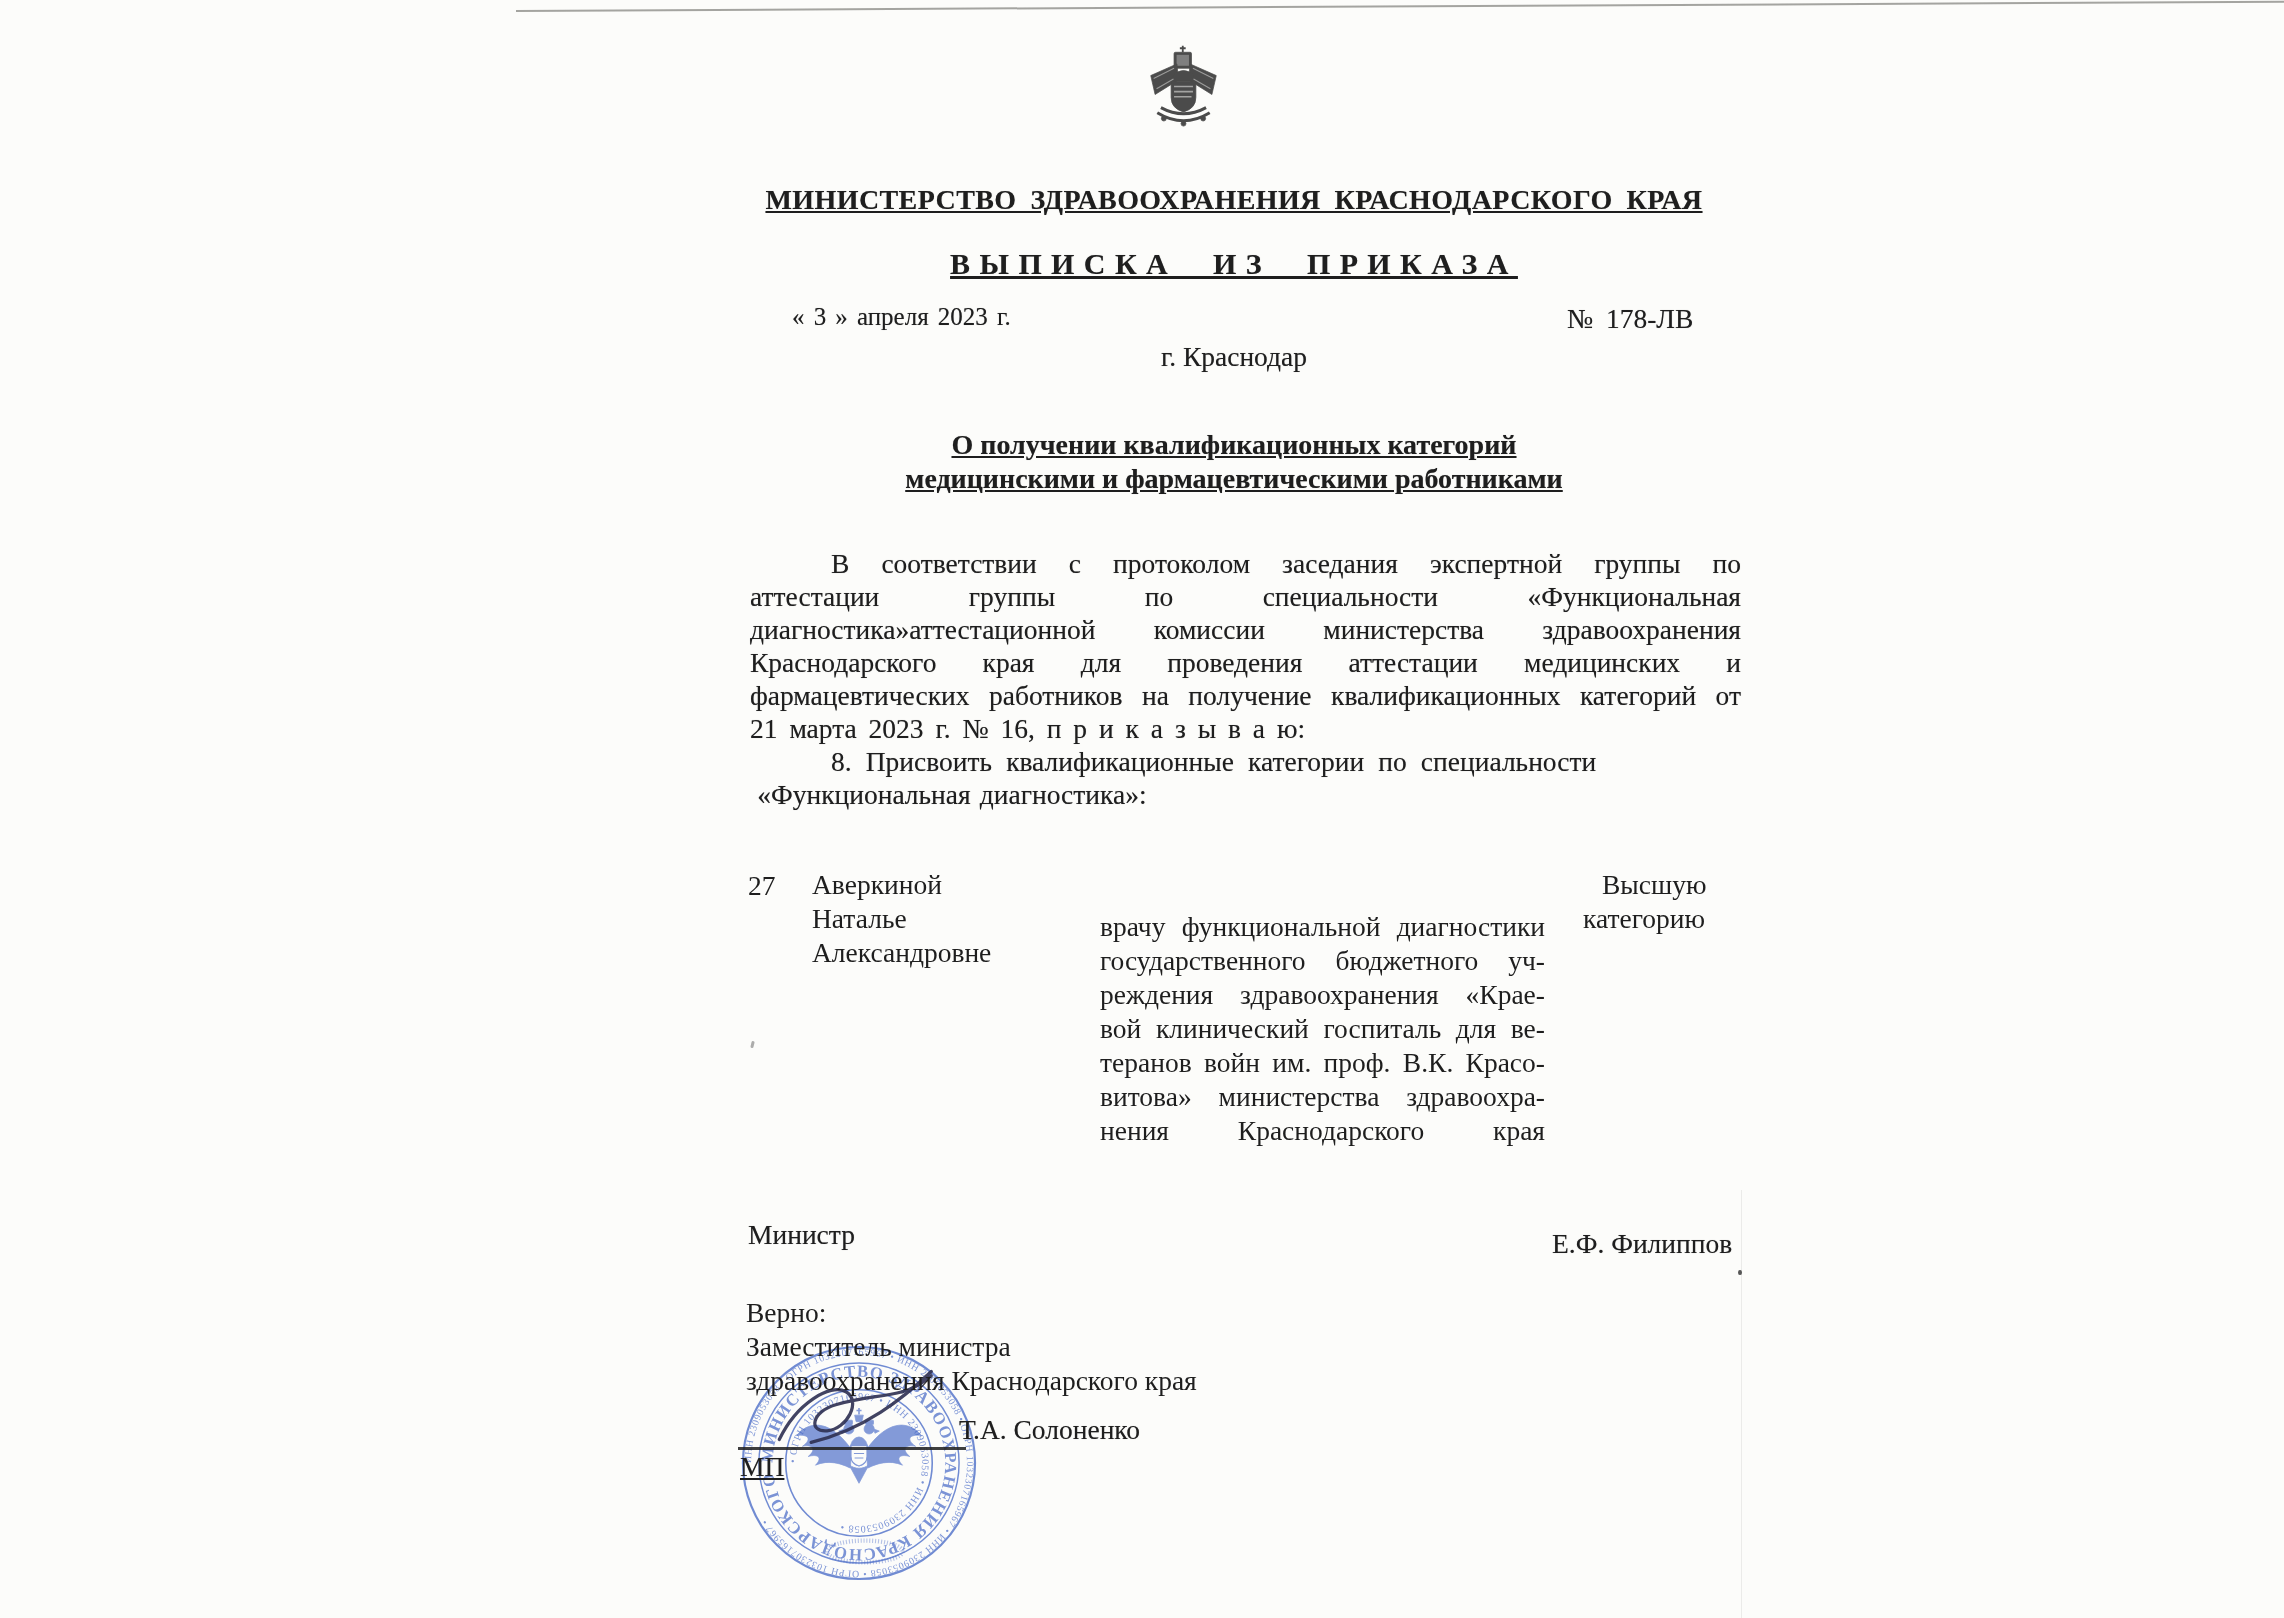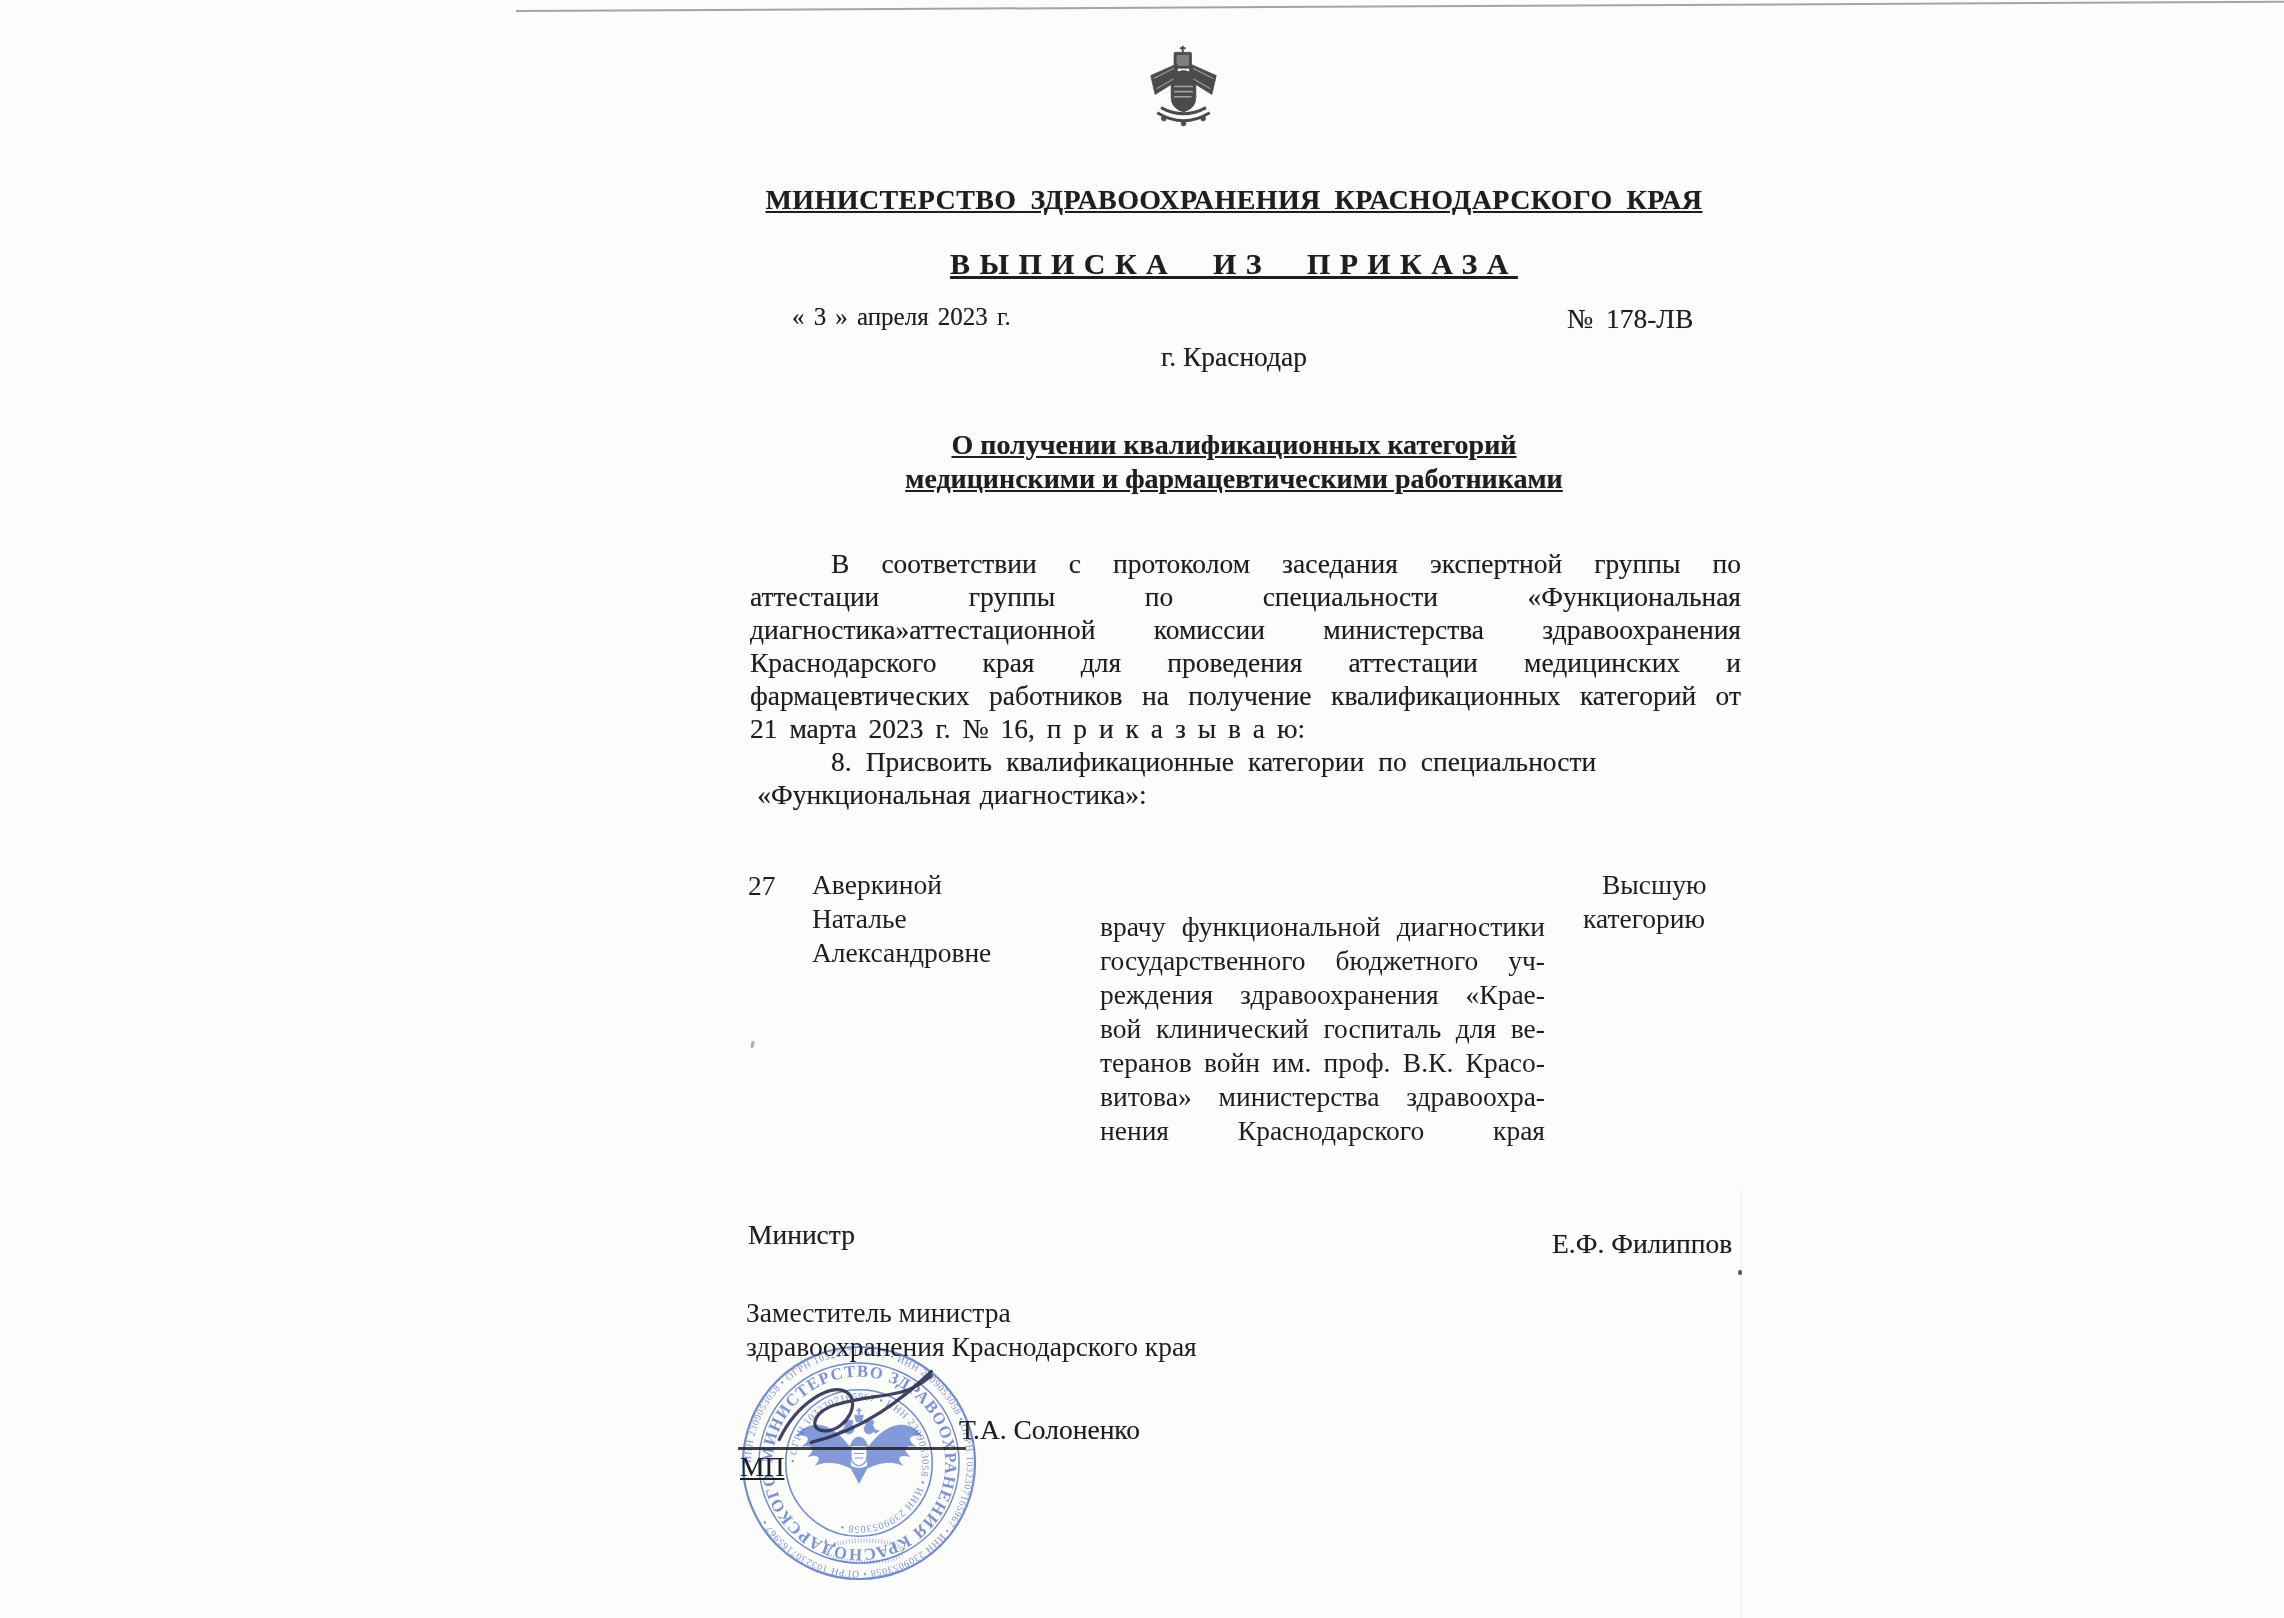--- a/index.html
+++ b/index.html
@@ -129,20 +129,21 @@
     <div class="col col-cat">
       <div class="cat-first">Высшую</div>
       <div>категорию</div>
     </div>
   </div>
 
   <div class="t minister">Министр</div>
   <div class="t minister-name">Е.Ф. Филиппов</div>
 
   <div class="verno-block">
+    <div>Верно:</div>
     <div>Заместитель министра</div>
     <div>здравоохранения Краснодарского края</div>
   </div>
   <div class="t solonenko">Т.А. Солоненко</div>
   <div class="sig-rule"></div>
   <div class="t mp">МП</div>
 
   <svg class="stamp" viewBox="-171 -171 342 342" xmlns="http://www.w3.org/2000/svg">
     <defs>
       <path id="ringOuter" d="M -149,0 A 149,149 0 1 1 149,0 A 149,149 0 1 1 -149,0"></path>

